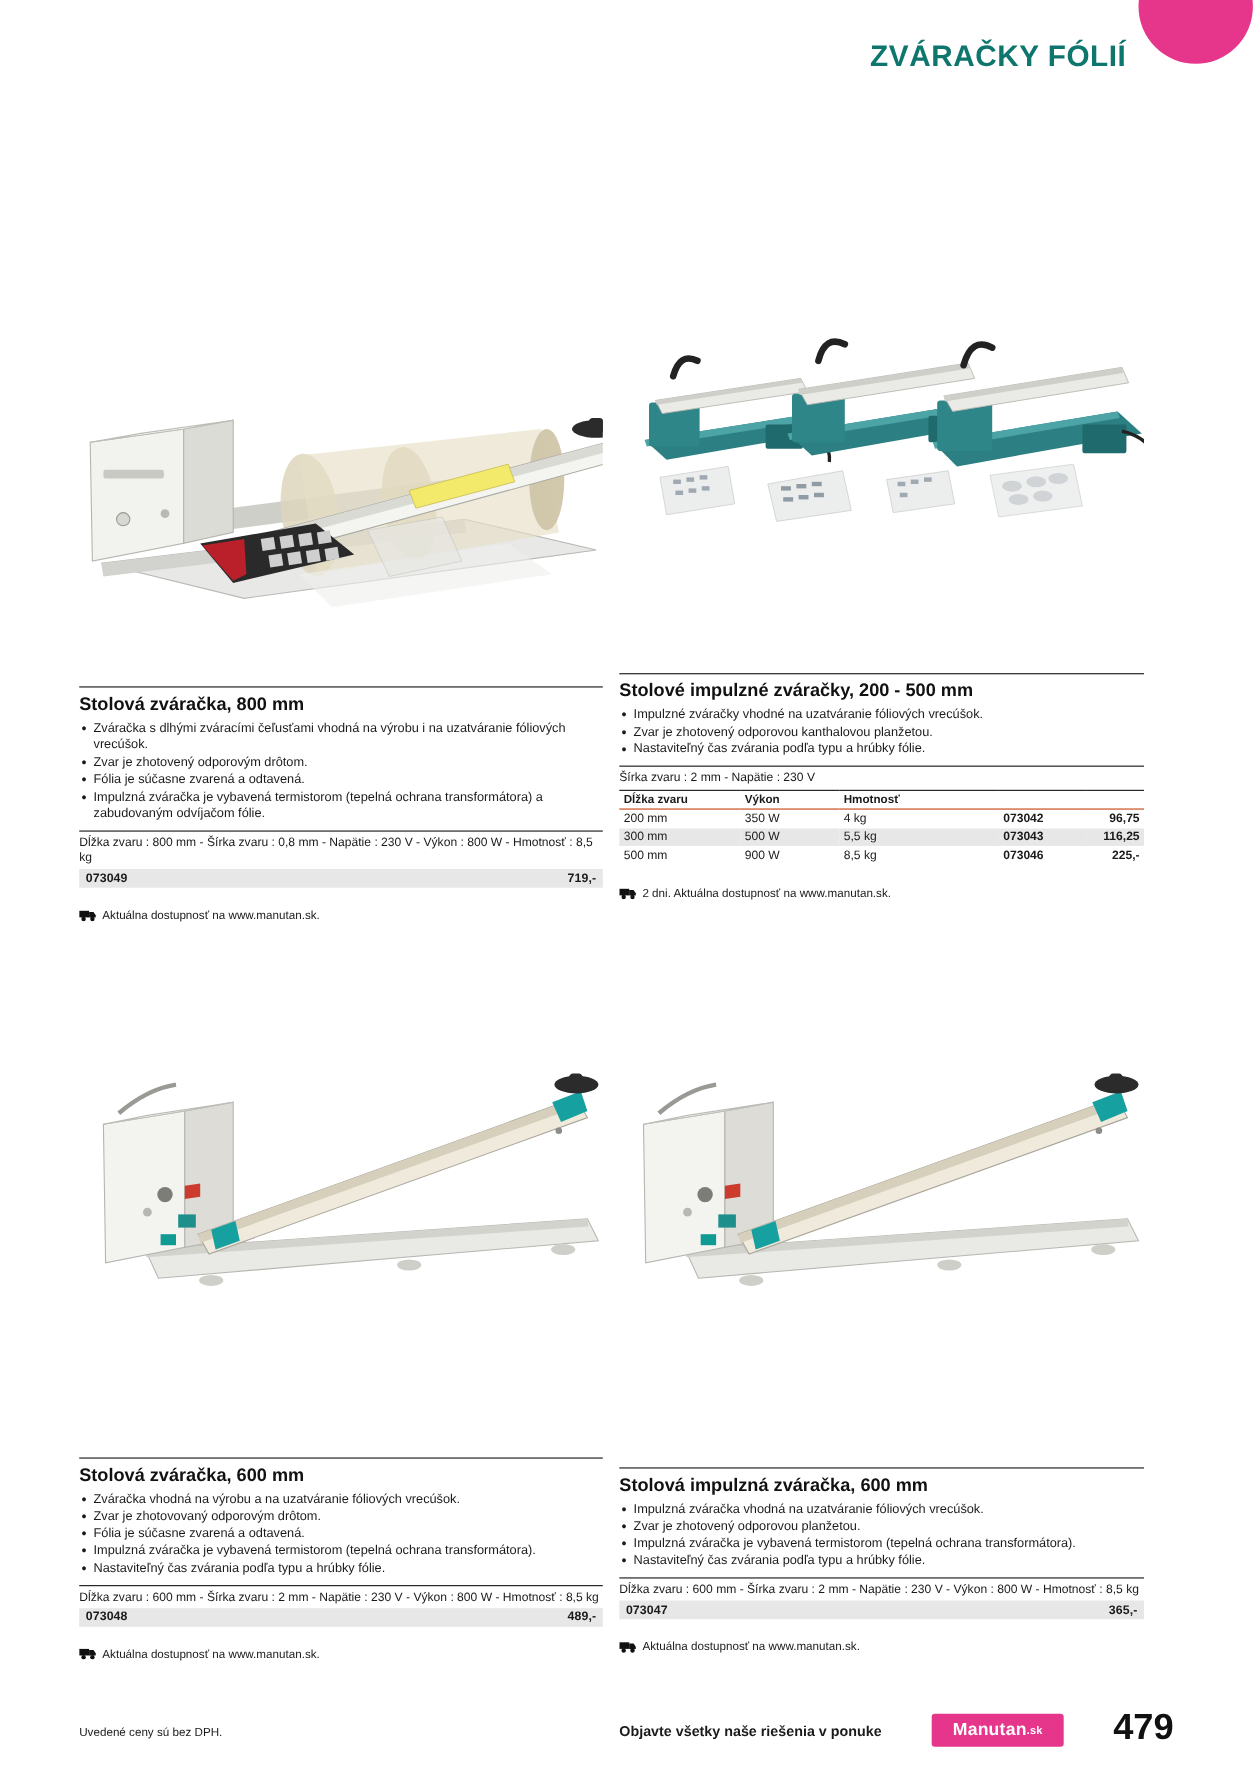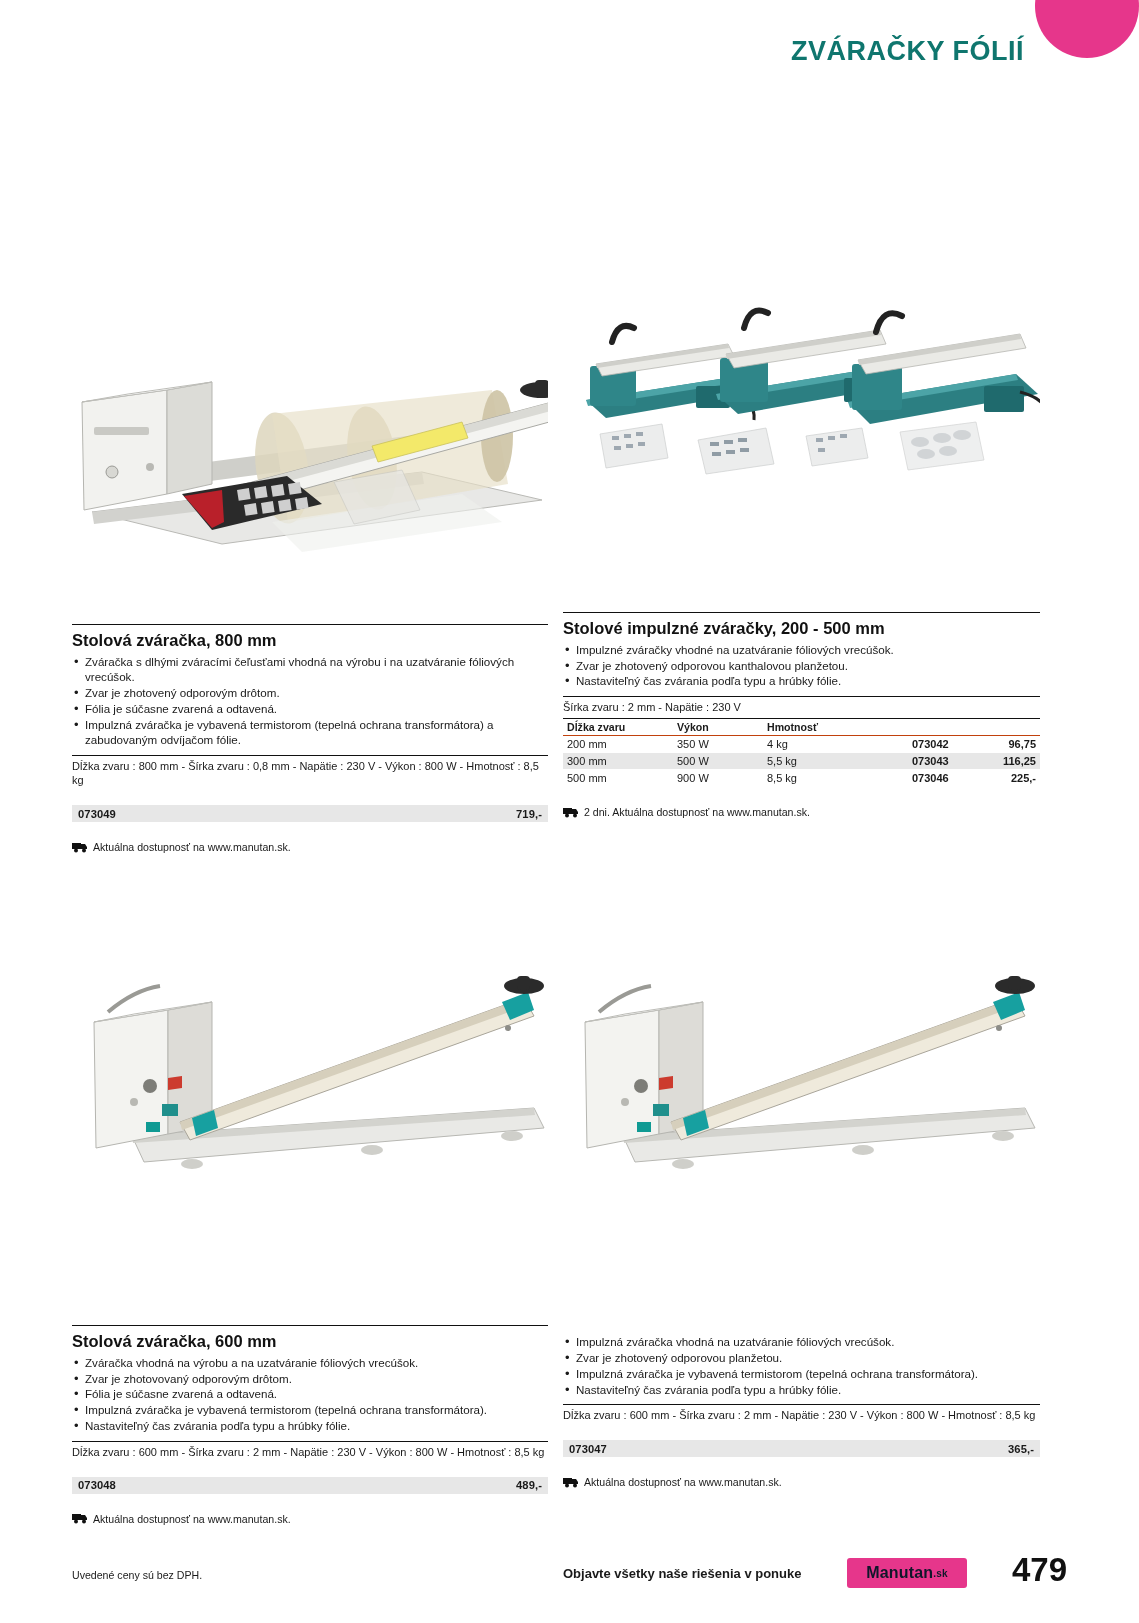--- a/index.html
+++ b/index.html
@@ -79,21 +79,21 @@
     margin-top: 3px;
   }
 
   
   .pricebar {
     display: flex;
     justify-content: space-between;
     align-items: center;
     background: #e7e7e7;
     height: 17px;
-    margin-top: 18px;
+    margin-top: 3px;
     padding: 0 6px;
     font-size: 11.2px;
     font-weight: bold;
   }
   .pricebar .code { letter-spacing: 0.1px; }
   .pricebar .price { letter-spacing: 0.1px; }
 
   .avail {
     display: flex;
     align-items: center;
@@ -152,21 +152,21 @@
     font-weight: bold;
   }
   .logo {
     position: absolute;
     left: 775px;
     top: 3px;
     width: 120px;
     height: 30px;
     background: #e6368b;
     border-radius: 3px;
-    color: #0f172a;
+    color: #ffffff;
     font-size: 16px;
     font-weight: bold;
     display: flex;
     align-items: center;
     justify-content: center;
     letter-spacing: 0.2px;
   }
   .logo .dotsk { font-size: 10px; }
   .pagenum {
     position: absolute;
@@ -467,20 +467,21 @@
         <polygon points="9,2 13,2 15,5 15,7 9,7" fill="#111"></polygon>
         <circle cx="4" cy="8.5" r="2" fill="#111"></circle>
         <circle cx="12" cy="8.5" r="2" fill="#111"></circle>
       </svg>
     </span>
     <span>Aktuálna dostupnosť na www.manutan.sk.</span>
   </div>
 </div>
 
 <div class="col-right" style="top:1334px;">
+  <h2 class="prod-title">Stolová impulzná zváračka, 600 mm</h2>
   <ul class="bullets">
     <li>Impulzná zváračka vhodná na uzatváranie fóliových vrecúšok.</li>
     <li>Zvar je zhotovený odporovou planžetou.</li>
     <li>Impulzná zváračka je vybavená termistorom (tepelná ochrana transformátora).</li>
     <li>Nastaviteľný čas zvárania podľa typu a hrúbky fólie.</li>
   </ul>
   <div class="specline">Dĺžka zvaru : 600 mm - Šírka zvaru : 2 mm - Napätie : 230 V - Výkon : 800 W - Hmotnosť : 8,5 kg</div>
   <div class="pricebar">
     <span class="code">073047</span>
     <span class="price">365,-</span>

